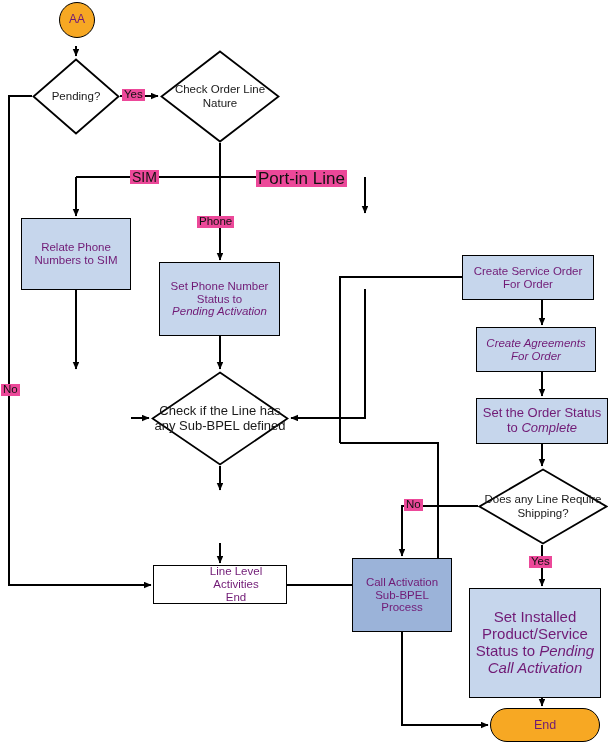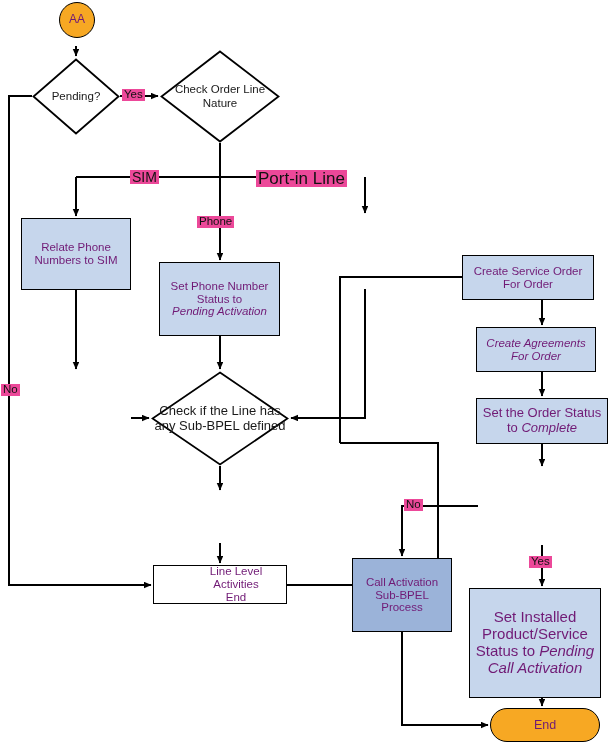--- a/index.html
+++ b/index.html
@@ -168,20 +168,32 @@
   <div class="node rect proc" style="left:476px;top:398px;width:132px;height:46px;font-size:13px;">
     <div>
       <span class="txt">Set the Order Status</span>
       <span class="txt">
         <span>to </span>
         <span class="it">Complete</span>
       </span>
     </div>
   </div>
 
+  <div class="diamond" style="left:478px;top:468px;width:130px;height:77px;">
+    <svg width="130" height="77" viewBox="0 0 130 77">
+      <polygon points="65,1.5 128.5,38.5 65,75.5 1.5,38.5" fill="#fff" stroke="#000" stroke-width="1.8"></polygon>
+    </svg>
+    <div class="dtxt" style="font-size:11.5px;">
+      <div>
+        <span class="txt">Does</span>
+        <span class="txt">any Line Require</span>
+        <span class="txt">Shipping?</span>
+      </div>
+    </div>
+  </div>
 
   <div class="node rect subp" style="left:352px;top:558px;width:100px;height:74px;font-size:11.5px;">
     <div>
       <span class="txt">Call Activation</span>
       <span class="txt">Sub-BPEL</span>
       <span class="txt">Process</span>
     </div>
   </div>
 
   <div class="node rect proc" style="left:469px;top:588px;width:132px;height:110px;font-size:15px;">

